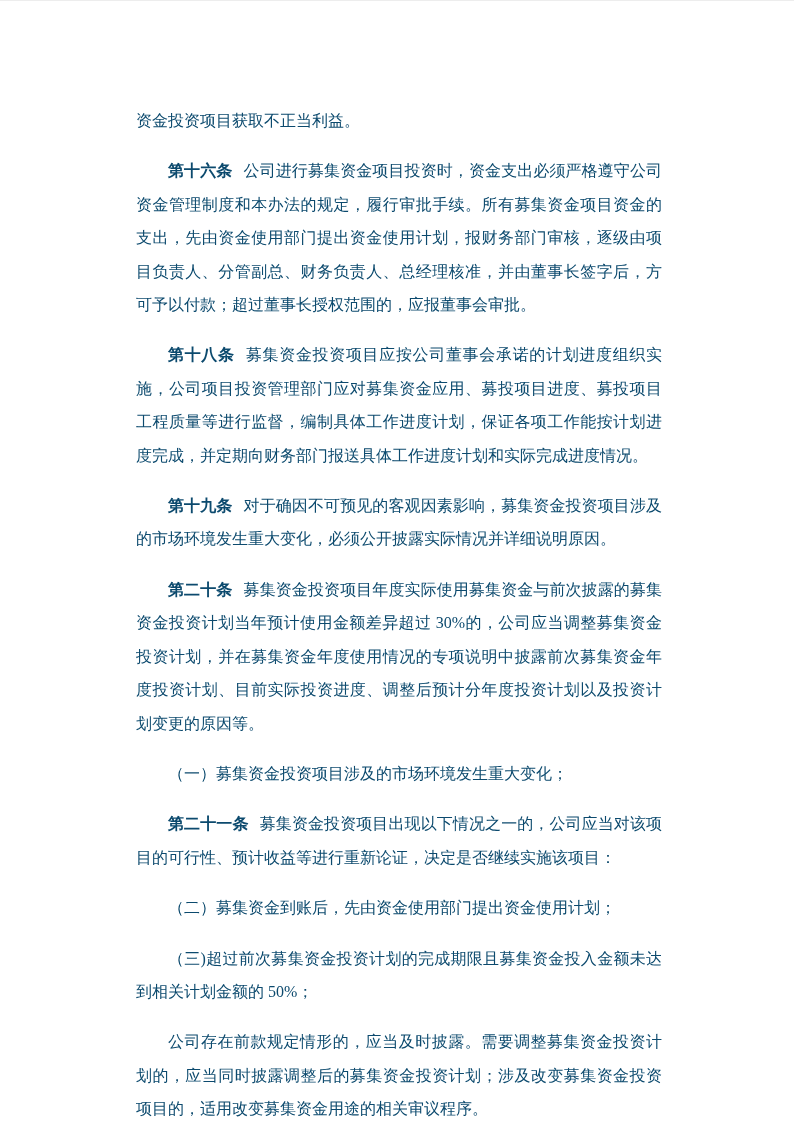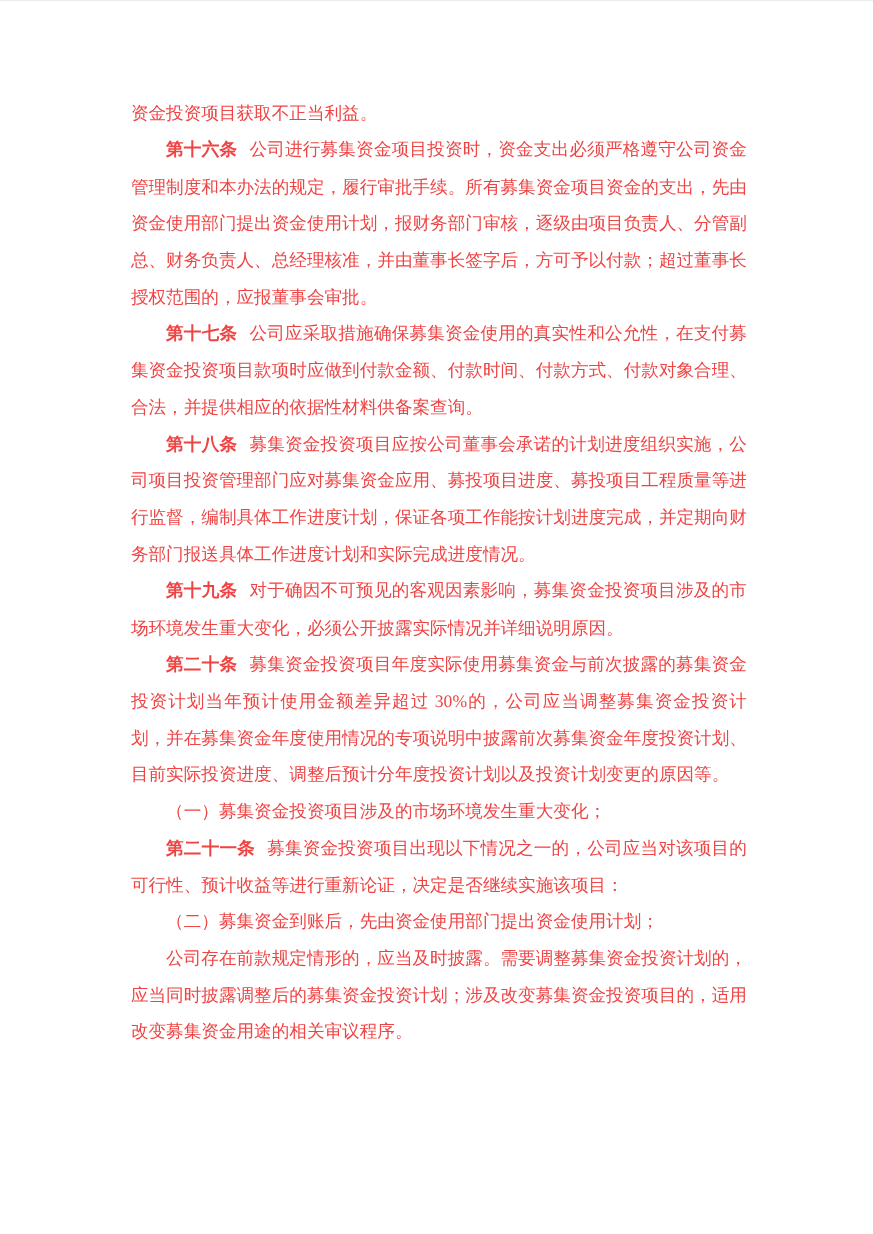--- a/index.html
+++ b/index.html
@@ -15,24 +15,24 @@
   }
   .page {
     box-sizing: border-box;
     width: 794px;
     height: 1122px;
     background: #ffffff;
     padding: 86px 115px 0 119px;
     border-top: 1px solid #ededed;
   }
   .para {
-    margin: 0;
+    margin: 17px;
     font-size: 16px;
     line-height: 33.4px;
-    color: #ef4444;
+    color: #0c4a6e;
     text-align: justify;
     text-indent: 2em;
     word-break: break-all;
   }
   .para.no-indent {
     text-indent: 0;
   }
   .term {
     font-weight: bold;
     margin-right: 0.7em;
@@ -40,31 +40,31 @@
 </style>
 </head>
 <body>
 
 <div class="page">
 
   <p class="para no-indent">资金投资项目获取不正当利益。</p>
 
   <p class="para"><b class="term">第十六条</b><span>公司进行募集资金项目投资时，资金支出必须严格遵守公司资金管理制度和本办法的规定，履行审批手续。所有募集资金项目资金的支出，先由资金使用部门提出资金使用计划，报财务部门审核，逐级由项目负责人、分管副总、财务负责人、总经理核准，并由董事长签字后，方可予以付款；超过董事长授权范围的，应报董事会审批。</span></p>
 
-  <p class="para"><b class="term">第十七条</b><span>公司应采取措施确保募集资金使用的真实性和公允性，在支付募集资金投资项目款项时应做到付款金额、付款时间、付款方式、付款对象合理、合法，并提供相应的依据性材料供备案查询。</span></p>
 
   <p class="para"><b class="term">第十八条</b><span>募集资金投资项目应按公司董事会承诺的计划进度组织实施，公司项目投资管理部门应对募集资金应用、募投项目进度、募投项目工程质量等进行监督，编制具体工作进度计划，保证各项工作能按计划进度完成，并定期向财务部门报送具体工作进度计划和实际完成进度情况。</span></p>
 
   <p class="para"><b class="term">第十九条</b><span>对于确因不可预见的客观因素影响，募集资金投资项目涉及的市场环境发生重大变化，必须公开披露实际情况并详细说明原因。</span></p>
 
   <p class="para"><b class="term">第二十条</b><span>募集资金投资项目年度实际使用募集资金与前次披露的募集资金投资计划当年预计使用金额差异超过 30%的，公司应当调整募集资金投资计划，并在募集资金年度使用情况的专项说明中披露前次募集资金年度投资计划、目前实际投资进度、调整后预计分年度投资计划以及投资计划变更的原因等。</span></p>
 
   <p class="para">（一）募集资金投资项目涉及的市场环境发生重大变化；</p>
 
   <p class="para"><b class="term">第二十一条</b><span>募集资金投资项目出现以下情况之一的，公司应当对该项目的可行性、预计收益等进行重新论证，决定是否继续实施该项目：</span></p>
 
   <p class="para">（二）募集资金到账后，先由资金使用部门提出资金使用计划；</p>
 
+  <p class="para">（三)超过前次募集资金投资计划的完成期限且募集资金投入金额未达到相关计划金额的 50%；</p>
 
 
   <p class="para">公司存在前款规定情形的，应当及时披露。需要调整募集资金投资计划的，应当同时披露调整后的募集资金投资计划；涉及改变募集资金投资项目的，适用改变募集资金用途的相关审议程序。</p>
 
 </div>
 
 </body></html>

